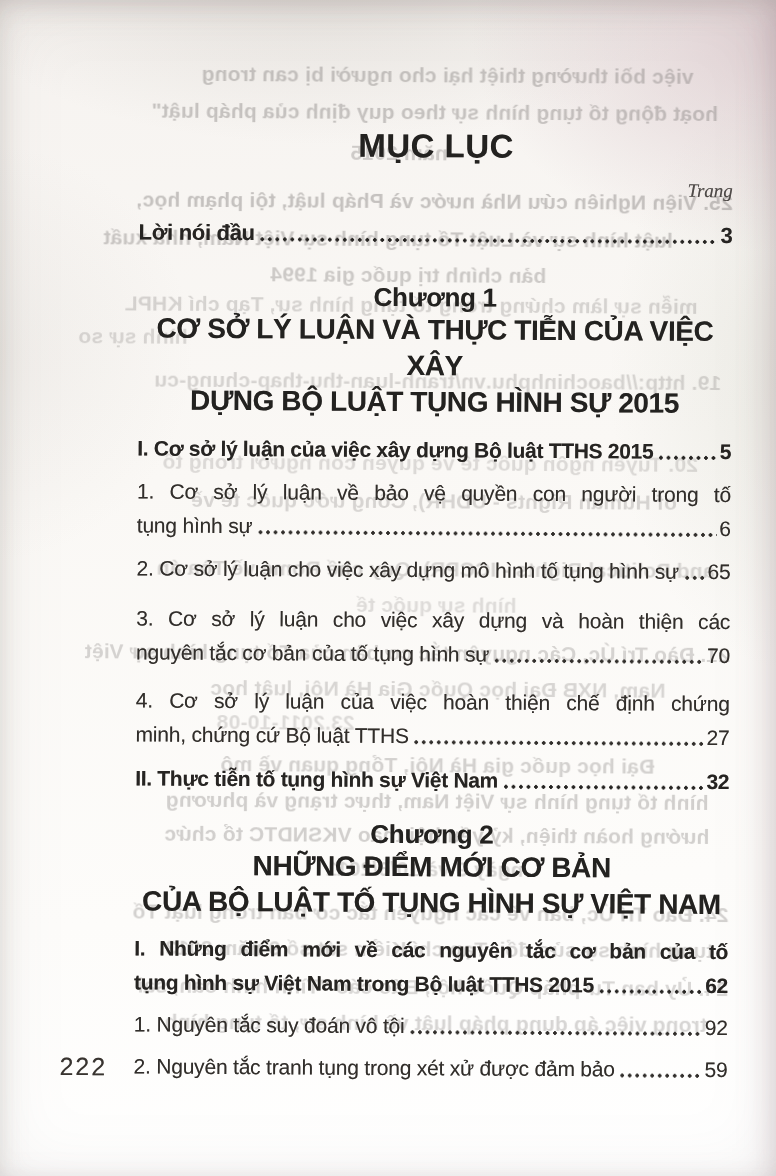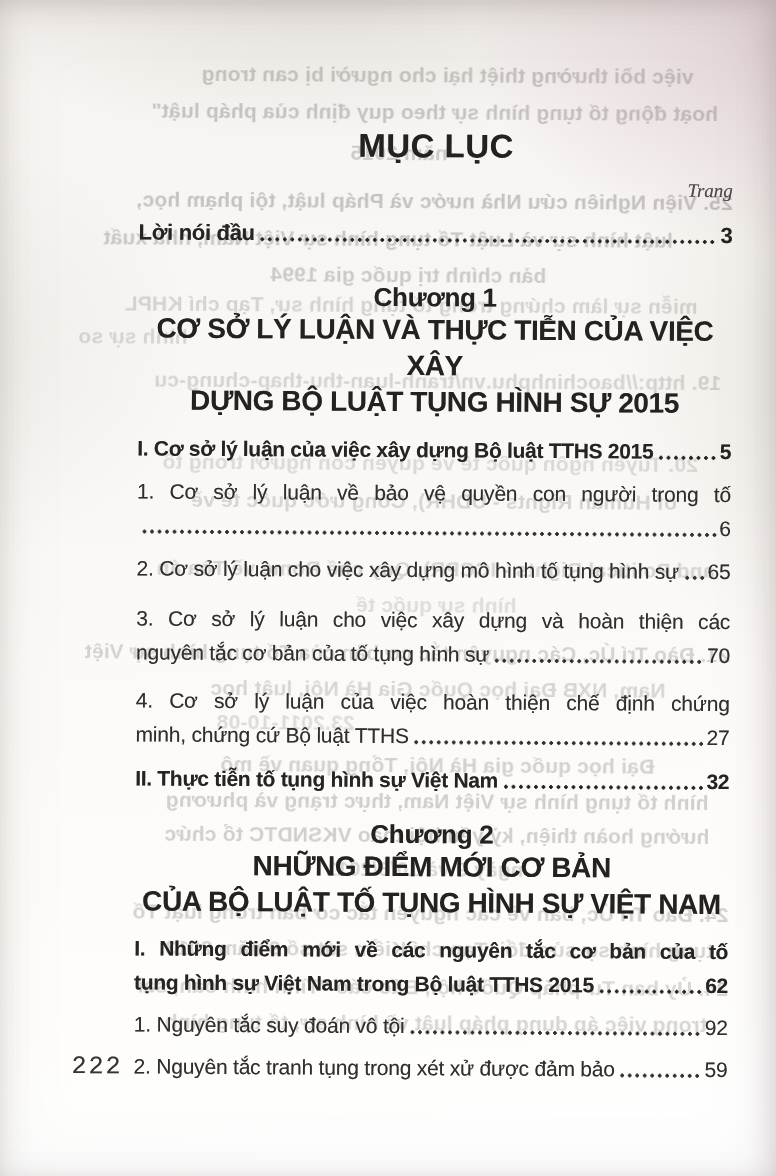--- a/index.html
+++ b/index.html
@@ -62,22 +62,22 @@
   .kicker{
     text-align:center;font-weight:700;font-size:26px;line-height:30px;
     color:#232220;letter-spacing:-0.3px;
   }
   .ch-title{
     text-align:center;font-weight:700;font-size:28px;line-height:36px;
     color:#232220;letter-spacing:-0.4px;
   }
   .intro-entry{margin-top:16px;font-size:22px;line-height:32px;}
   .folio{
-    position:absolute;left:78px;top:1054px;
-    font-family:Liberation Mono, monospace;
+    position:absolute;left:66px;top:1054px;
+    font-family:Liberation Sans, sans-serif;
     font-size:25px;color:#383430;letter-spacing:2px;
     text-shadow:0 0 0.5px rgba(70,64,58,0.45);
   }
 </style>
 </head>
 <body>
 
 <div class="page">
   <div class="tilt">
 
@@ -130,20 +130,21 @@
         <div class="fl">
           <span class="lbl">I. Cơ sở lý luận của việc xây dựng Bộ luật TTHS 2015</span>
           <span class="dotfill"></span>
           <span class="pg">5</span>
         </div>
       </div>
 
       <div class="entry" style="margin-top:9px;">
         <div class="jl">1. Cơ sở lý luận về bảo vệ quyền con người trong tố</div>
         <div class="fl">
+          <span class="lbl">tụng hình sự</span>
           <span class="dotfill"></span>
           <span class="pg">6</span>
         </div>
       </div>
 
       <div class="entry" style="margin-top:9px;">
         <div class="fl">
           <span class="lbl">2. Cơ sở lý luận cho việc xây dựng mô hình tố tụng hình sự</span>
           <span class="dotfill"></span>
           <span class="pg">65</span>

